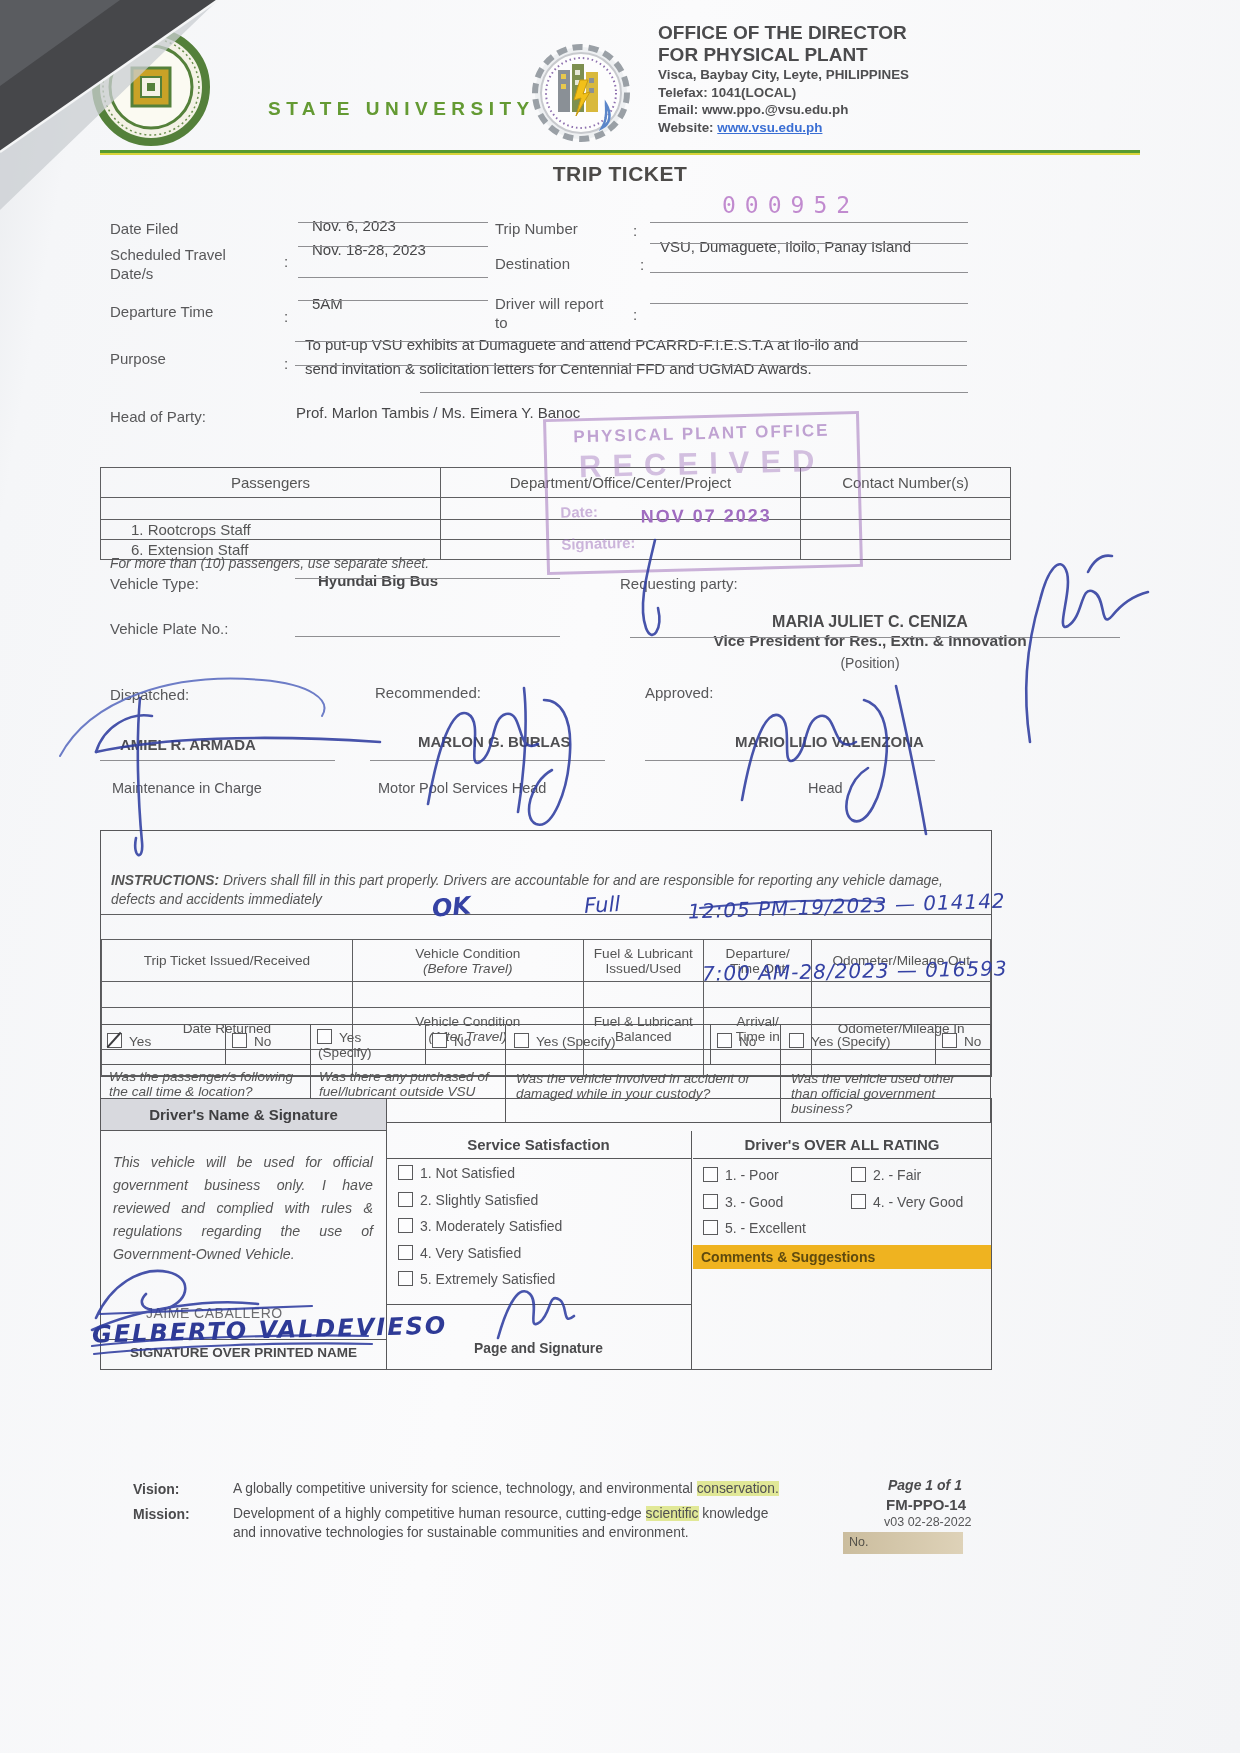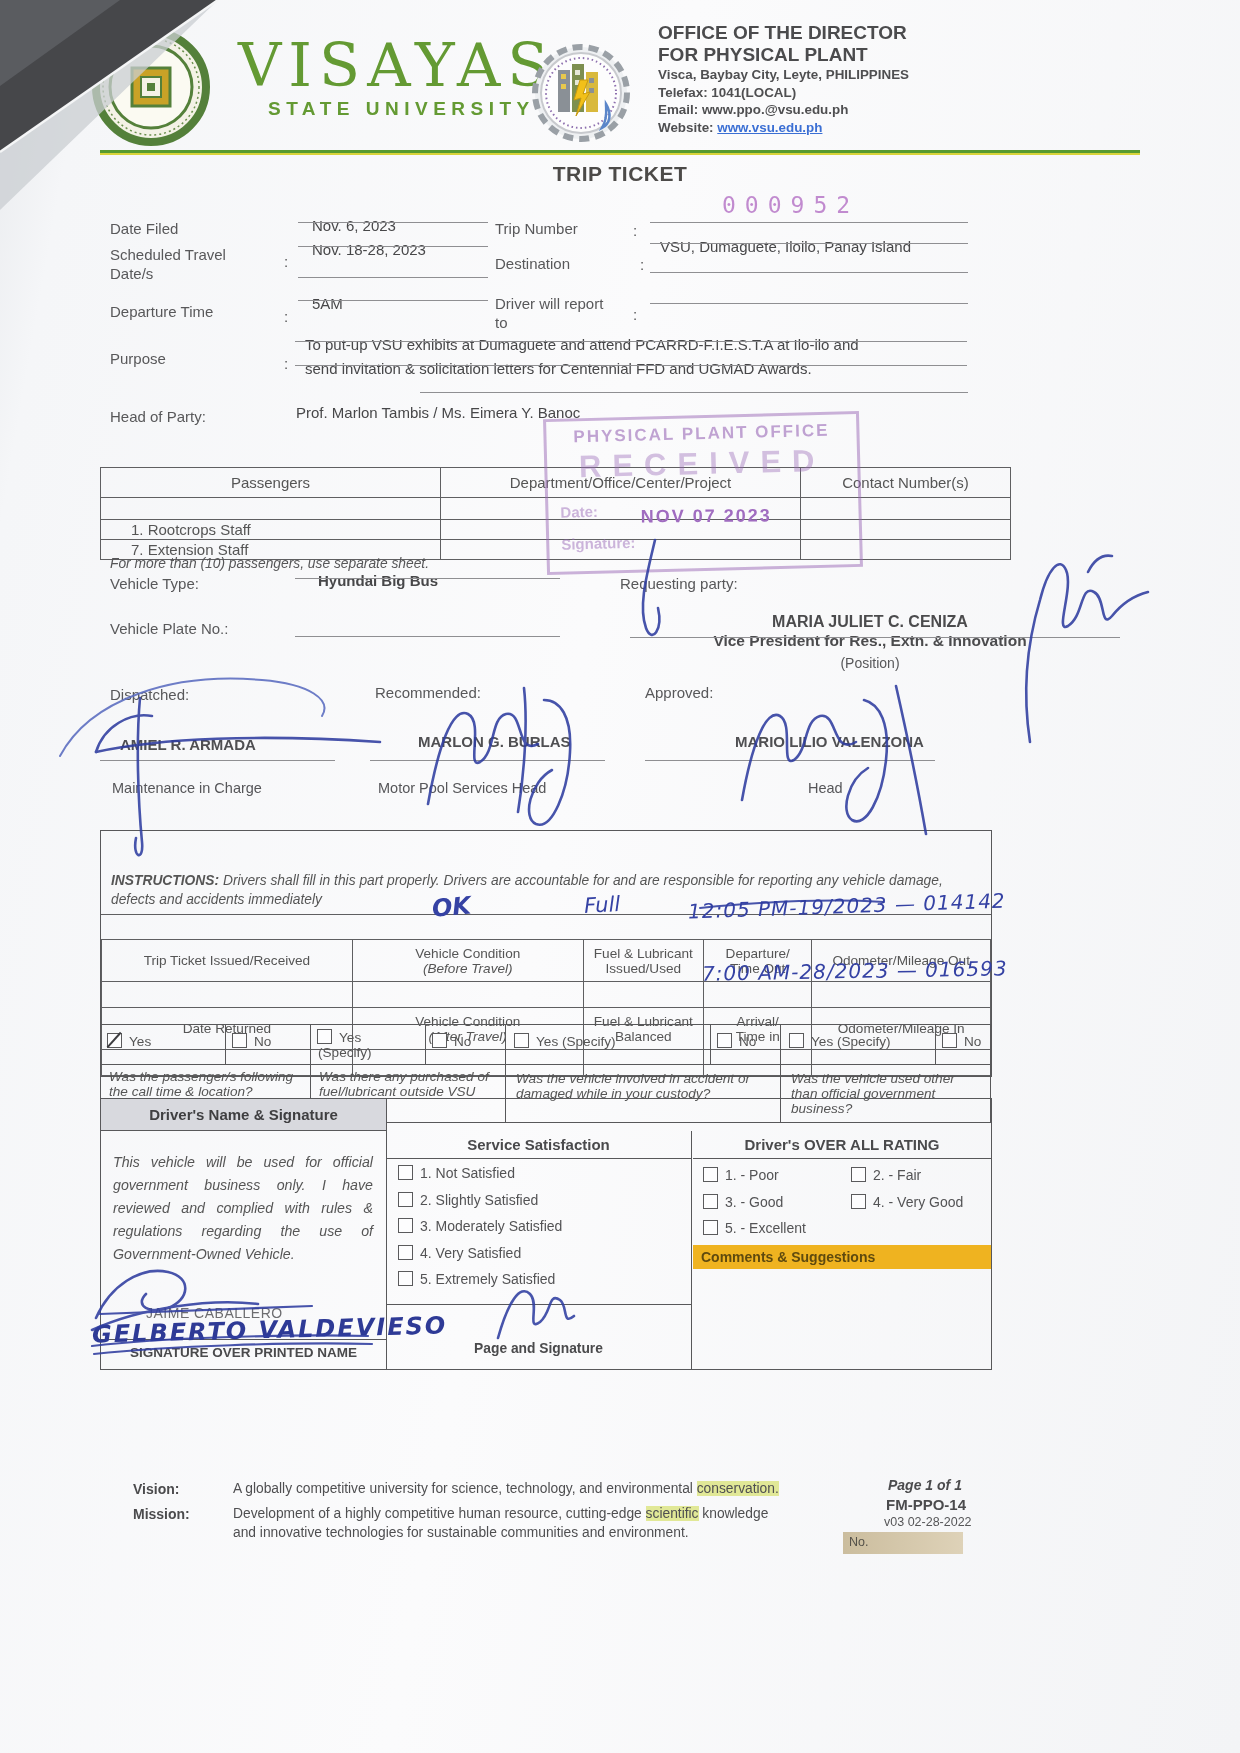--- a/index.html
+++ b/index.html
@@ -51,21 +51,20 @@
 
   <svg class="abs" style="left:92px;top:28px;" width="118" height="118" viewBox="0 0 118 118">
     <circle cx="59" cy="59" r="55" fill="#f4f2e6" stroke="#54803a" stroke-width="8"></circle>
     <circle cx="59" cy="59" r="41" fill="#fbfaf2" stroke="#54803a" stroke-width="3"></circle>
     <circle cx="59" cy="59" r="48" fill="none" stroke="#6b8f4e" stroke-width="1.5" stroke-dasharray="2 3"></circle>
     <rect x="40" y="40" width="38" height="38" fill="#c9a227" stroke="#54803a" stroke-width="3"></rect>
     <rect x="49" y="49" width="20" height="20" fill="#f4f2e6" stroke="#54803a" stroke-width="2"></rect>
     <rect x="55" y="55" width="8" height="8" fill="#54803a"></rect>
   </svg>
 
-  <div class="abs wordmark" style="left:238px;top:30px;">VISAYAS</div>
   <div class="abs wordmark-sub" style="left:268px;top:98px;">STATE UNIVERSITY</div>
 
   <svg class="abs" style="left:528px;top:40px;" width="106" height="106" viewBox="0 0 106 106">
     <circle cx="53" cy="53" r="46" fill="#eef0f2" stroke="#9aa0a6" stroke-width="6" stroke-dasharray="10 6"></circle>
     <circle cx="53" cy="53" r="40" fill="#fdfdfd" stroke="#c8cace" stroke-width="2"></circle>
     <circle cx="53" cy="53" r="35" fill="none" stroke="#8d6fae" stroke-width="2" stroke-dasharray="1.5 3"></circle>
     <rect x="30" y="30" width="12" height="42" fill="#8a9096"></rect>
     <rect x="44" y="24" width="12" height="48" fill="#7d8f4f"></rect>
     <rect x="58" y="32" width="12" height="40" fill="#d9b93c"></rect>
     <rect x="33" y="34" width="5" height="5" fill="#e8c94e"></rect>
@@ -149,21 +148,21 @@
       <td style="padding-left:30px;"></td>
       <td></td>
           <td></td>
     </tr>
     <tr style="height:20px;">
       <td style="padding-left:30px;">1.    Rootcrops Staff</td>
       <td></td>
           <td></td>
     </tr>
     <tr style="height:20px;">
-      <td style="padding-left:30px;">7.    Extension Staff</td>
+      <td style="padding-left:30px;">6.    Extension Staff</td>
       <td></td>
           <td></td>
     </tr>
   </tbody>
     </table>
 
   <div class="abs" style="left:545px;top:415px;width:310px;height:150px;border:3px solid rgba(153,104,182,.5);
        transform:rotate(-1.5deg);z-index:3;">
     <div class="stampc" style="position:absolute;left:0;top:6px;width:100%;text-align:center;font-size:17px;font-weight:bold;letter-spacing:2px;opacity:.75;">PHYSICAL PLANT OFFICE</div>
     <div class="stampc" style="position:absolute;left:0;top:28px;width:100%;text-align:center;font-size:31px;font-weight:bold;letter-spacing:11px;opacity:.5;">RECEIVED</div>

